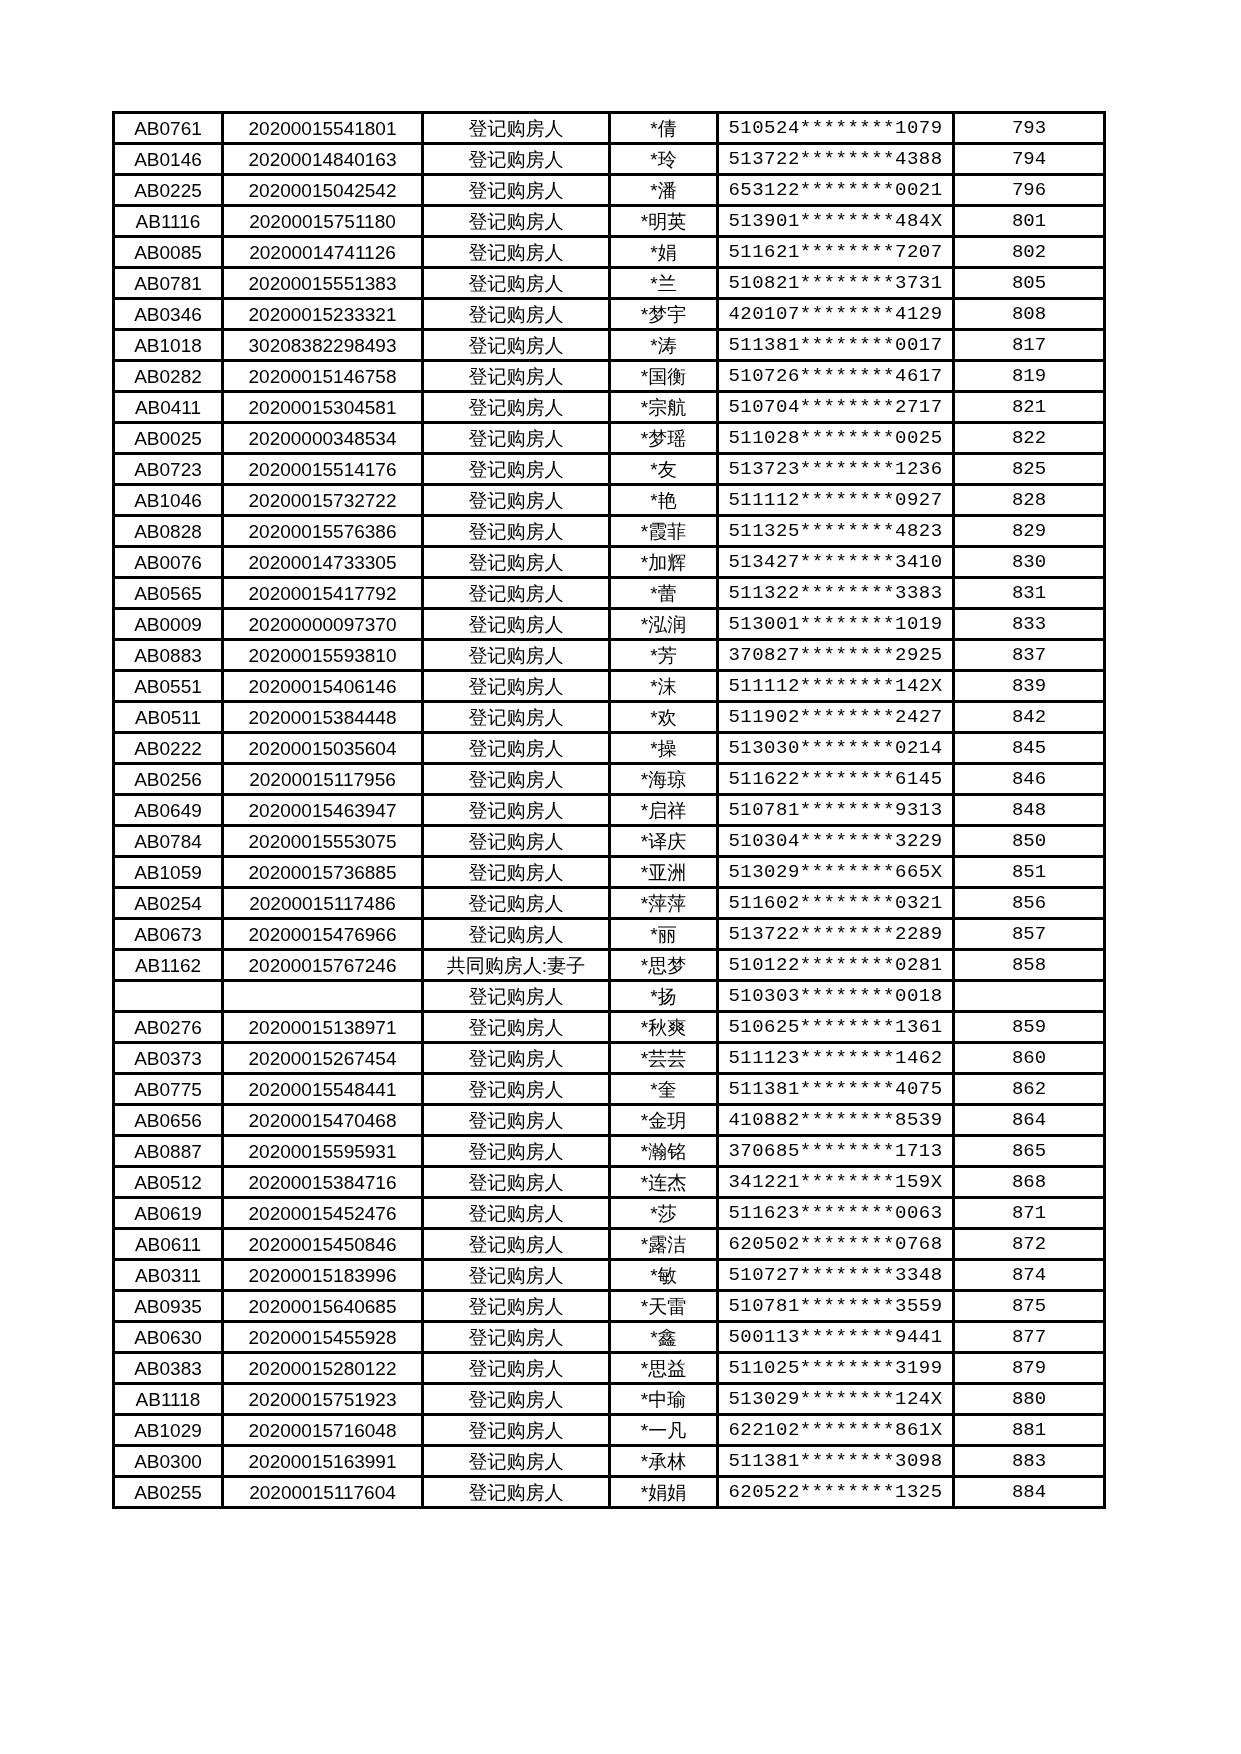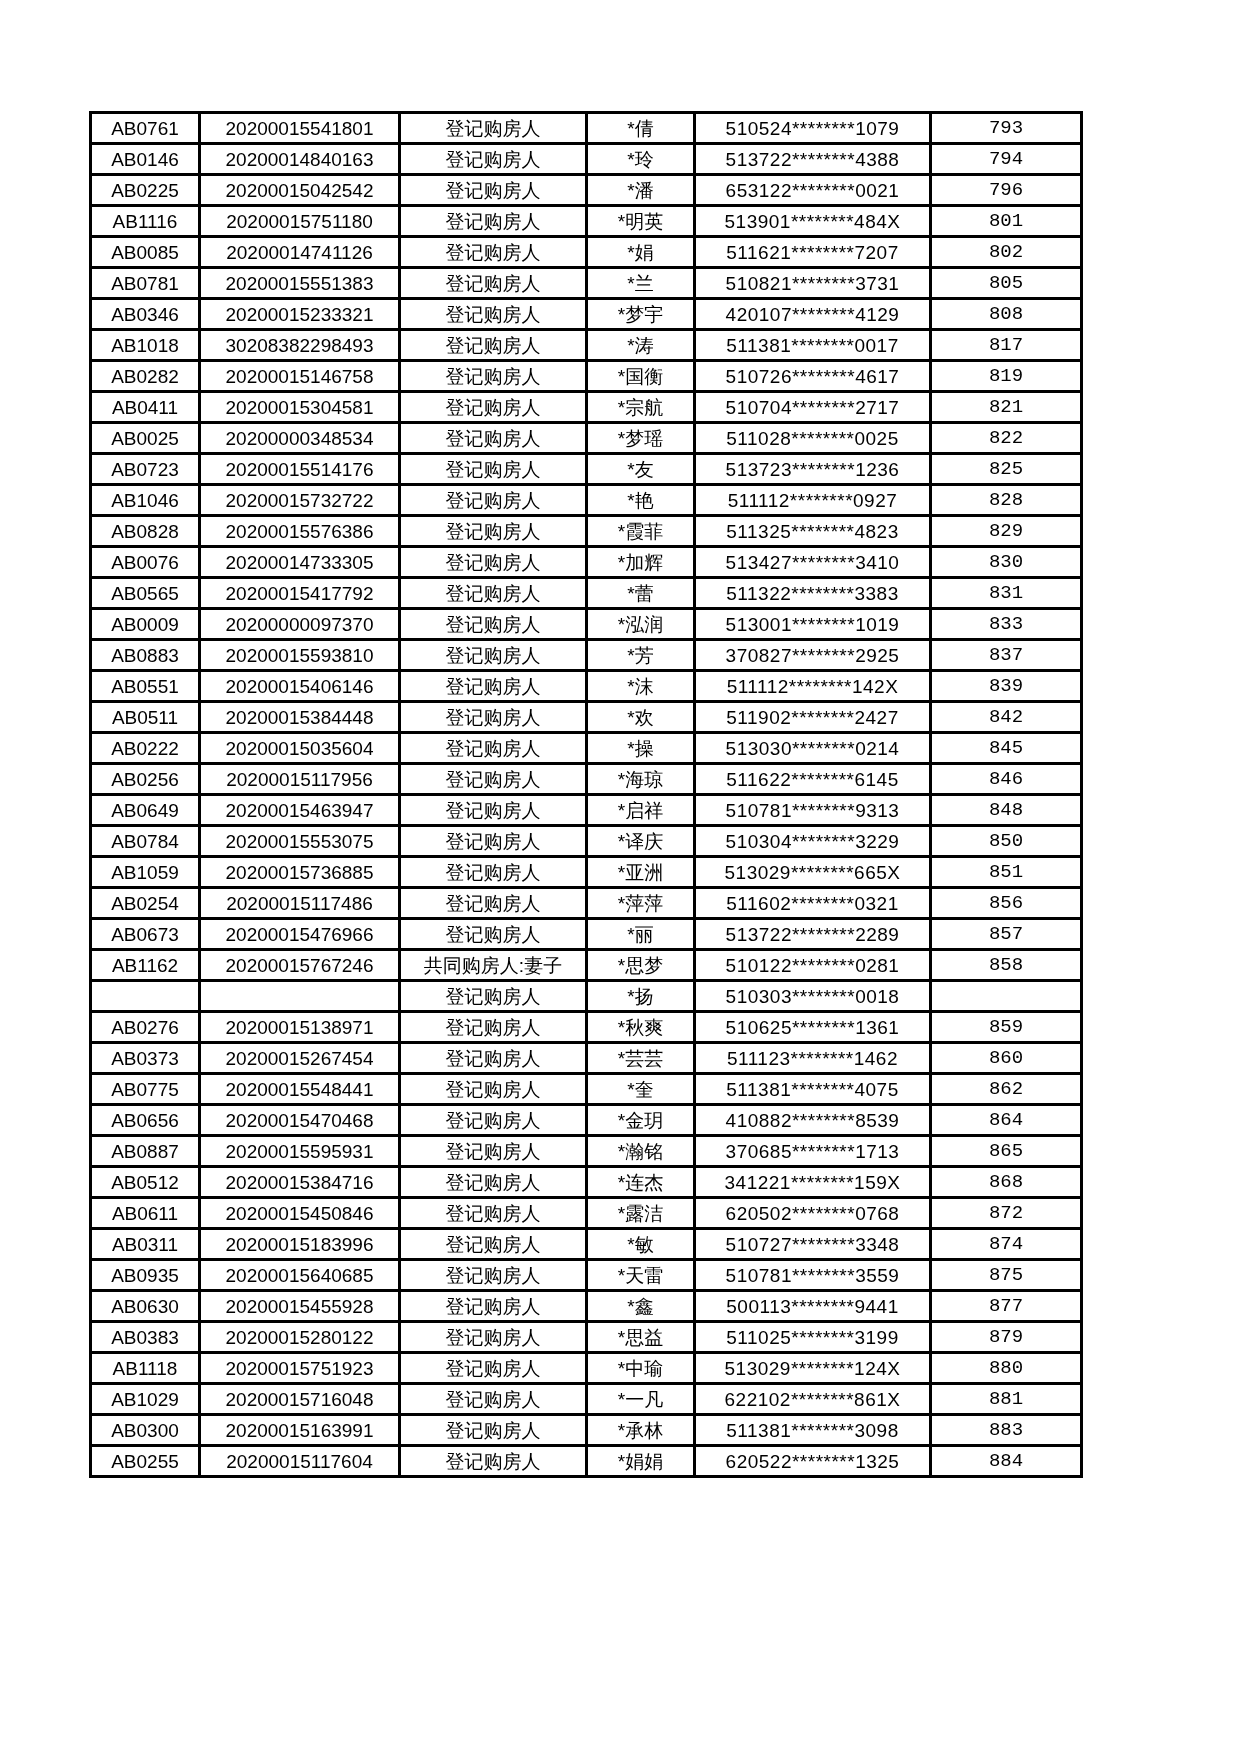--- a/index.html
+++ b/index.html
@@ -10,21 +10,21 @@
   .page {
     position: relative;
     width: 1241px;
     height: 1754px;
     background: #ffffff;
     font-family: "Liberation Sans", "DejaVu Sans", sans-serif;
     color: #000000;
   }
   table.buyers {
     position: absolute;
-    left: 89px;
+    left: 112px;
     top: 111px;
     border-collapse: collapse;
     table-layout: fixed;
     width: 985px;
   }
   table.buyers td {
     border: 3px solid #000000;
     height: 28px;
     padding: 0 2px;
     text-align: center;
@@ -32,21 +32,21 @@
     font-size: 19px;
     line-height: 1;
     white-space: nowrap;
     overflow: hidden;
     background: #ffffff;
   }
   td.col-code    { width: 102px; }
   td.col-appno   { width: 193px; }
   td.col-type    { width: 180px; font-size: 20px; }
   td.col-name    { width: 101px; font-size: 20px; }
-  td.col-idno    { width: 229px; letter-spacing: 0.5px; }
+  td.col-idno    { width: 229px; letter-spacing: 0.5px; font-family: Liberation Mono, monospace; }
   td.col-seq     { width: 144px; font-family: Liberation Mono, monospace; }
 </style>
 </head>
 <body>
 
 <div class="page">
   <table class="buyers">
     <tbody>
         <tr>
           <td class="col-code">AB0761</td>
@@ -322,20 +322,28 @@
         </tr>
         <tr>
           <td class="col-code">AB0512</td>
           <td class="col-appno">20200015384716</td>
           <td class="col-type">登记购房人</td>
           <td class="col-name">*连杰</td>
           <td class="col-idno">341221********159X</td>
           <td class="col-seq">868</td>
         </tr>
         <tr>
+          <td class="col-code">AB0619</td>
+          <td class="col-appno">20200015452476</td>
+          <td class="col-type">登记购房人</td>
+          <td class="col-name">*莎</td>
+          <td class="col-idno">511623********0063</td>
+          <td class="col-seq">871</td>
+        </tr>
+        <tr>
           <td class="col-code">AB0611</td>
           <td class="col-appno">20200015450846</td>
           <td class="col-type">登记购房人</td>
           <td class="col-name">*露洁</td>
           <td class="col-idno">620502********0768</td>
           <td class="col-seq">872</td>
         </tr>
         <tr>
           <td class="col-code">AB0311</td>
           <td class="col-appno">20200015183996</td>

